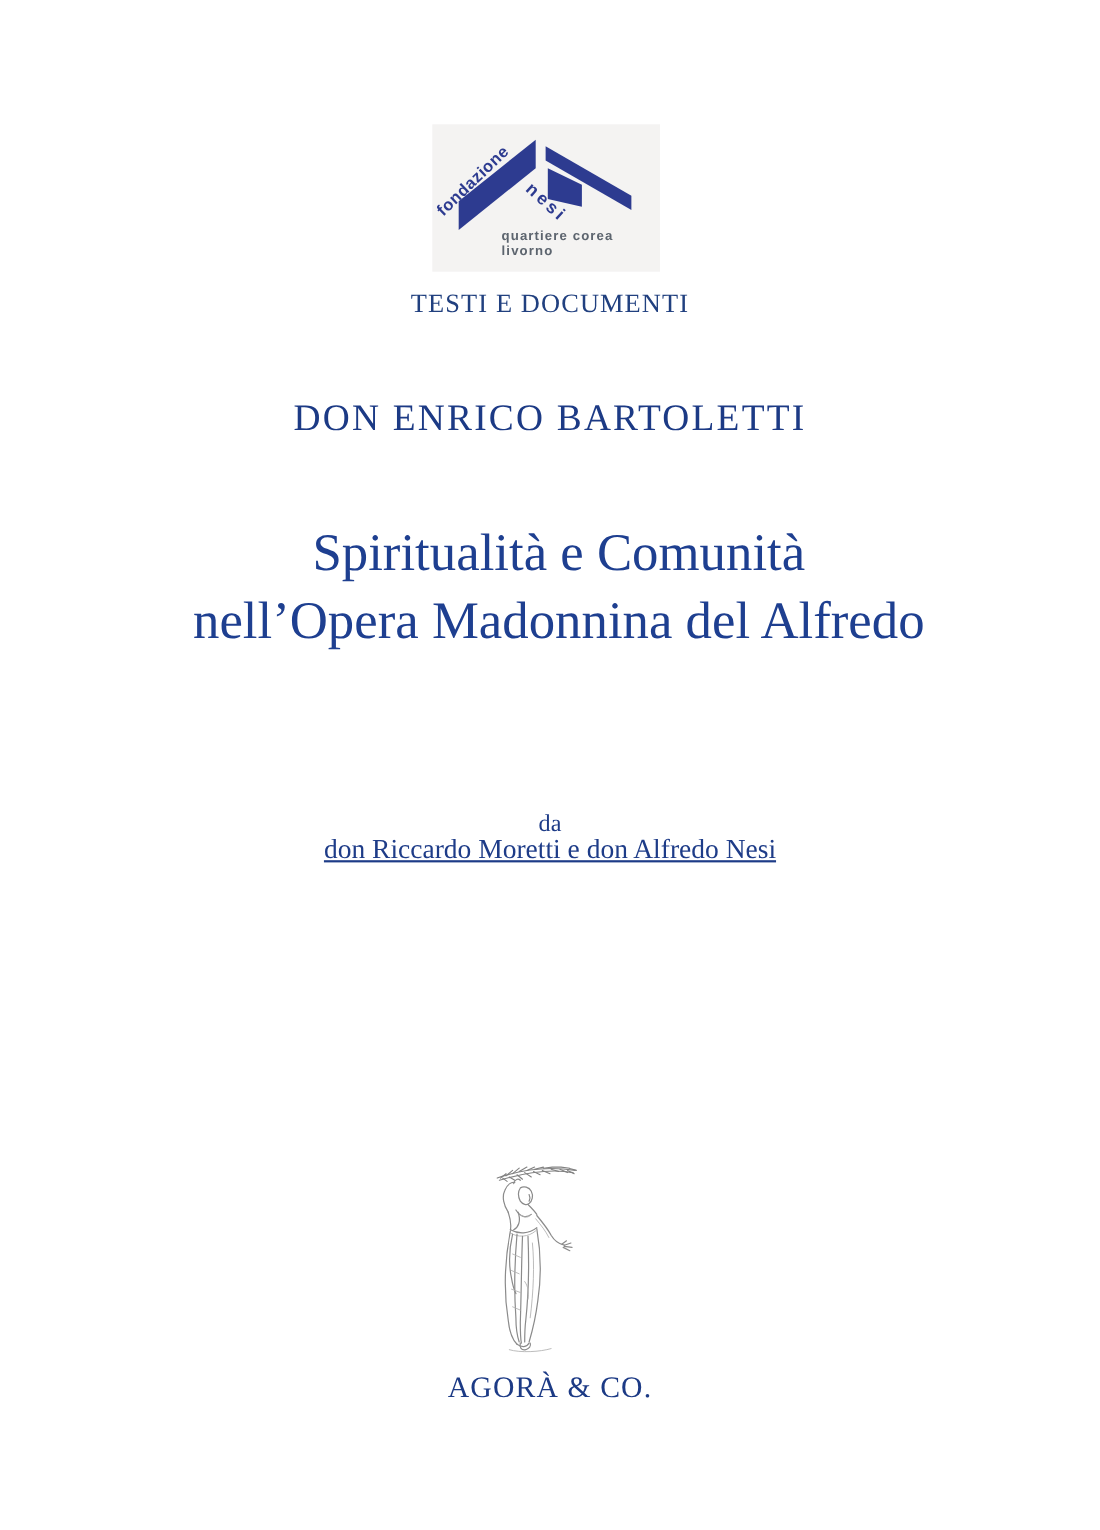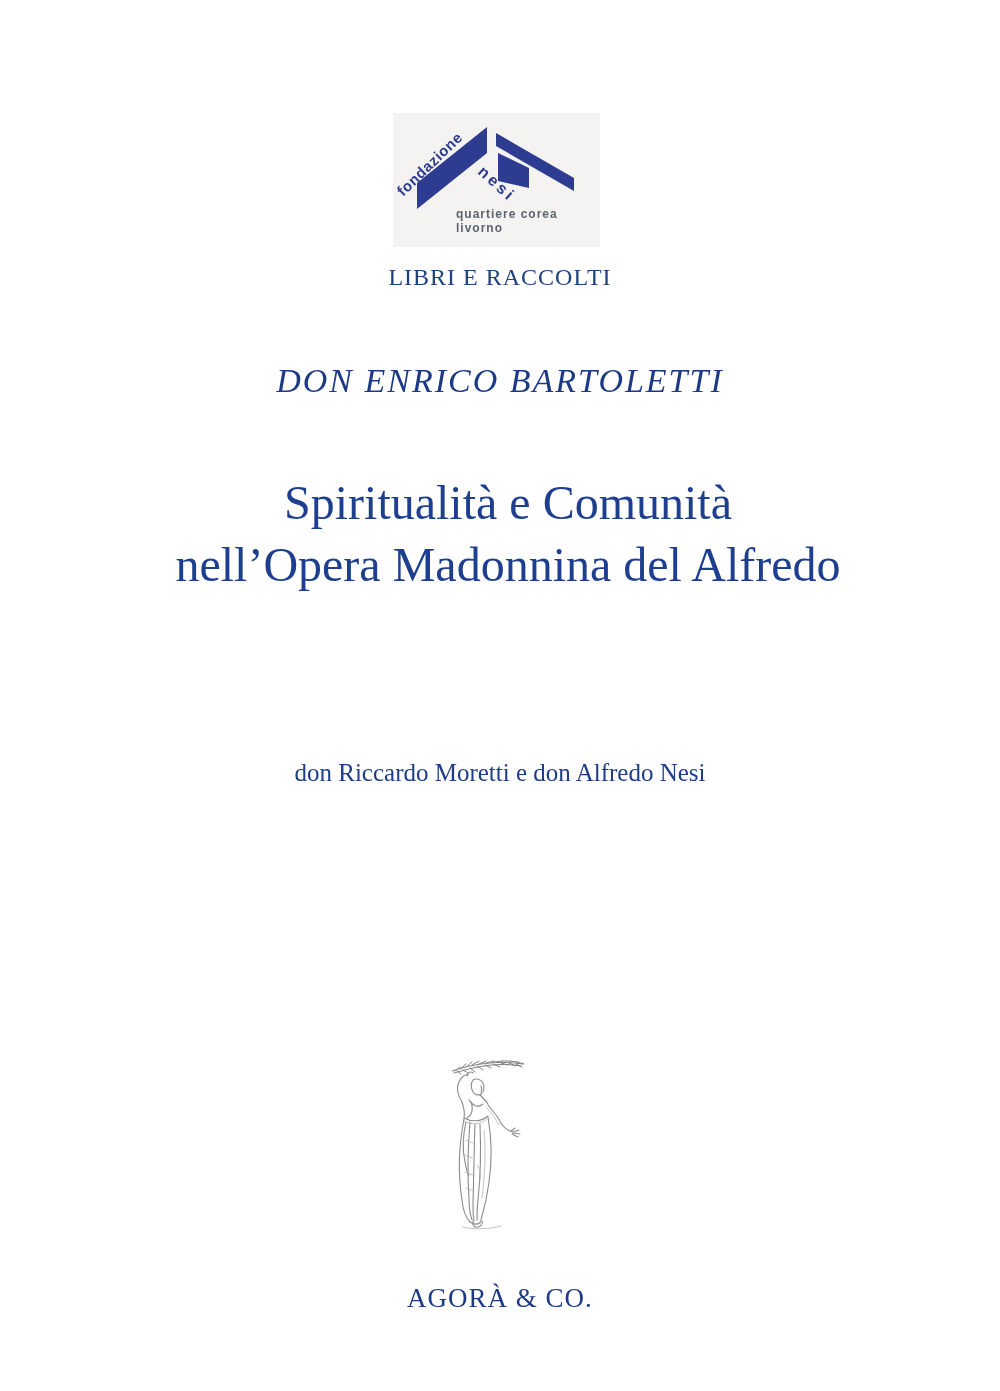--- a/index.html
+++ b/index.html
@@ -34,21 +34,20 @@
   
   .series{
     top:264px;
     font-size:24px;letter-spacing:1px;
     color:#21407f;
   }
   .author{
     top:362px;
     font-size:34px;letter-spacing:2px;
     color:#1c3a85;
-    font-style:italic;
   }
   .book-title{
     top:472px;
     font-size:48px;line-height:62px;
     color:#1e3f90;
     padding-left:16px;
   }
   .subtitle-caps{
     top:712px;
     font-size:18px;letter-spacing:2.5px;
@@ -56,26 +55,26 @@
   }
   .subtitle-da{
     top:735px;
     font-size:22px;
     color:#1e3c88;
   }
   .subtitle-names{
     top:759px;
     font-size:25px;
     color:#1e3c88;
+    text-decoration:underline;
   }
   .publisher{
     top:1246px;
     font-size:27px;letter-spacing:1px;
     color:#1c3a85;
-    margin-top:37px;
   }
 
   
   .emblem{
     position:absolute;left:447px;top:1050px;width:100px;height:182px;
   }
   .emblem path{fill:none;stroke:#8b8b8b;stroke-width:1.1;stroke-linecap:round;}
   .emblem path.light{stroke:#b3b3b3;stroke-width:0.8;}
   .emblem path.leaf{stroke:#828282;stroke-width:1;}
 </style>
@@ -94,29 +93,30 @@
       <polygon points="105,40 136,55 136,75 105,68" fill="#2d3b90"></polygon>
 
       <text class="logo-word" transform="translate(10,84) rotate(-44)" font-size="15" letter-spacing="0.5">fondazione</text>
       <text class="logo-word" transform="translate(84,60) rotate(42)" font-size="16" letter-spacing="3">nesi</text>
 
       <text class="logo-sub" x="63" y="105" font-size="12">quartiere corea</text>
       <text class="logo-sub" x="63" y="119" font-size="12">livorno</text>
     </svg>
   </div>
 
-  <div class="centered series">LIBRI E RACCOLTI</div>
+  <div class="centered series">TESTI E DOCUMENTI</div>
 
   <div class="centered author">DON ENRICO BARTOLETTI</div>
 
   <div class="centered book-title">
     <div>Spiritualità e Comunità</div>
     <div>nell’Opera Madonnina del Alfredo</div>
   </div>
 
+  <div class="centered subtitle-da">da</div>
   <div class="centered subtitle-names">don Riccardo Moretti e don Alfredo Nesi</div>
 
   <svg class="emblem" viewBox="0 0 100 182">
 
     <path class="leaf" d="M5,21 C25,14 50,10 76,14"></path>
     <path class="leaf" d="M7,23 C30,16 52,12 74,16"></path>
     <path class="leaf" d="M8,21 l5,-4 M13,19 l6,-5 M19,17 l6,-5 M25,15 l7,-4 M32,14 l7,-3 M39,13 l8,-2 M47,12 l8,-1 M55,11 l8,0 M63,11 l8,1 M70,12 l7,2"></path>
     <path class="leaf" d="M10,21 l4,3 M16,20 l5,3 M23,18 l5,4 M30,16 l6,4 M38,15 l6,3 M46,14 l7,3 M54,13 l7,2 M62,13 l7,3 M69,14 l6,3"></path>
 
     <path d="M15,52 C11,46 9,38 12,32 C14,27 18,24 21,25"></path>

